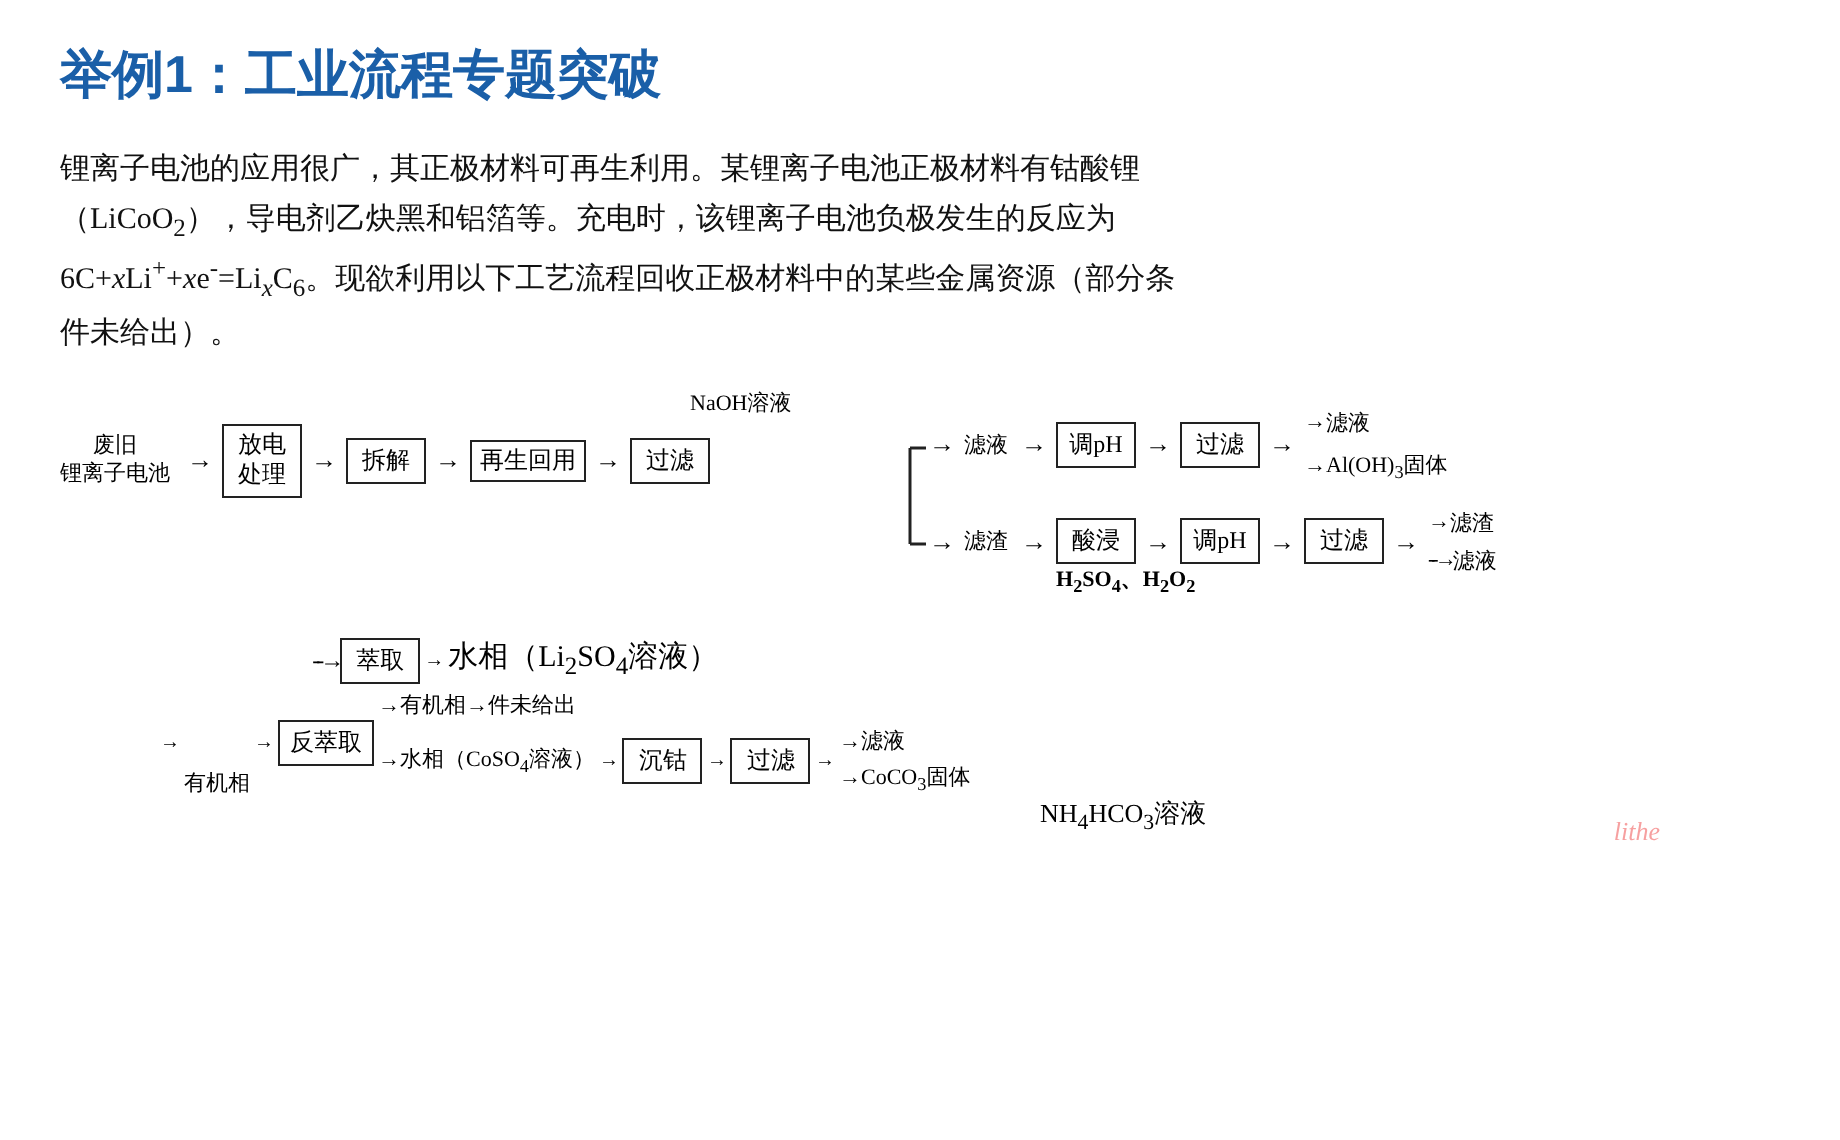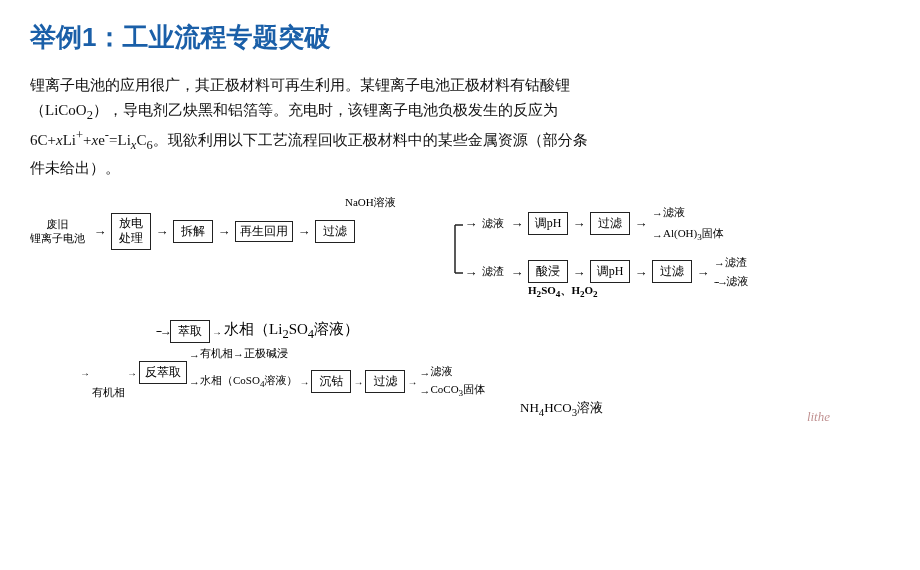--- a/index.html
+++ b/index.html
@@ -150,21 +150,21 @@
       </div>
 
       <div style="display:flex; align-items:center; margin-top:2px; margin-left:48px;">
         <span style="font-size:10px; margin:0 2px;">→</span>
         <span style="font-size:11px;margin-top:40px;">有机相</span>
         <span style="font-size:10px; margin:0 2px;">→</span>
         <div class="box">反萃取</div>
         <div style="display:flex; flex-direction:column; margin-left:2px; gap:3px;">
           <div style="display:flex;align-items:center;font-size:11px;">
             <span>→</span>
-              <span>有机相→正极碱浸</span>
+              <span>有机相→件未给出</span>
           </div>
           <div style="display:flex;align-items:center;font-size:11px;">
             <span>→</span>
             <span>水相（CoSO<sub>4</sub>溶液）</span>
             <span style="font-size:10px; margin:0 2px;">→</span>
             <div class="box">沉钴</div>
             <span style="font-size:10px; margin:0 2px;">→</span>
             <div class="box">过滤</div>
             <span style="font-size:10px; margin:0 2px;">→</span>
             <div style="display:flex;flex-direction:column;gap:3px;">
@@ -178,17 +178,17 @@
               </div>
             </div>
           </div>
         </div>
       </div>
 
     </div>
 
     <div style="position:absolute; top:204px; left:490px; font-size:13px;">NH<sub>4</sub>HCO<sub>3</sub>溶液</div>
 
-    <div style="position:absolute; bottom:0px; right:60px; font-size:13px; color:#7f1d1d; font-style:italic; opacity:0.5;">lithe</div>
+    <div style="position:absolute; bottom:0px; right:60px; font-size:13px; color:#ef4444; font-style:italic; opacity:0.5;">lithe</div>
 
   </div>
 
 </div>
 
 </body></html>

